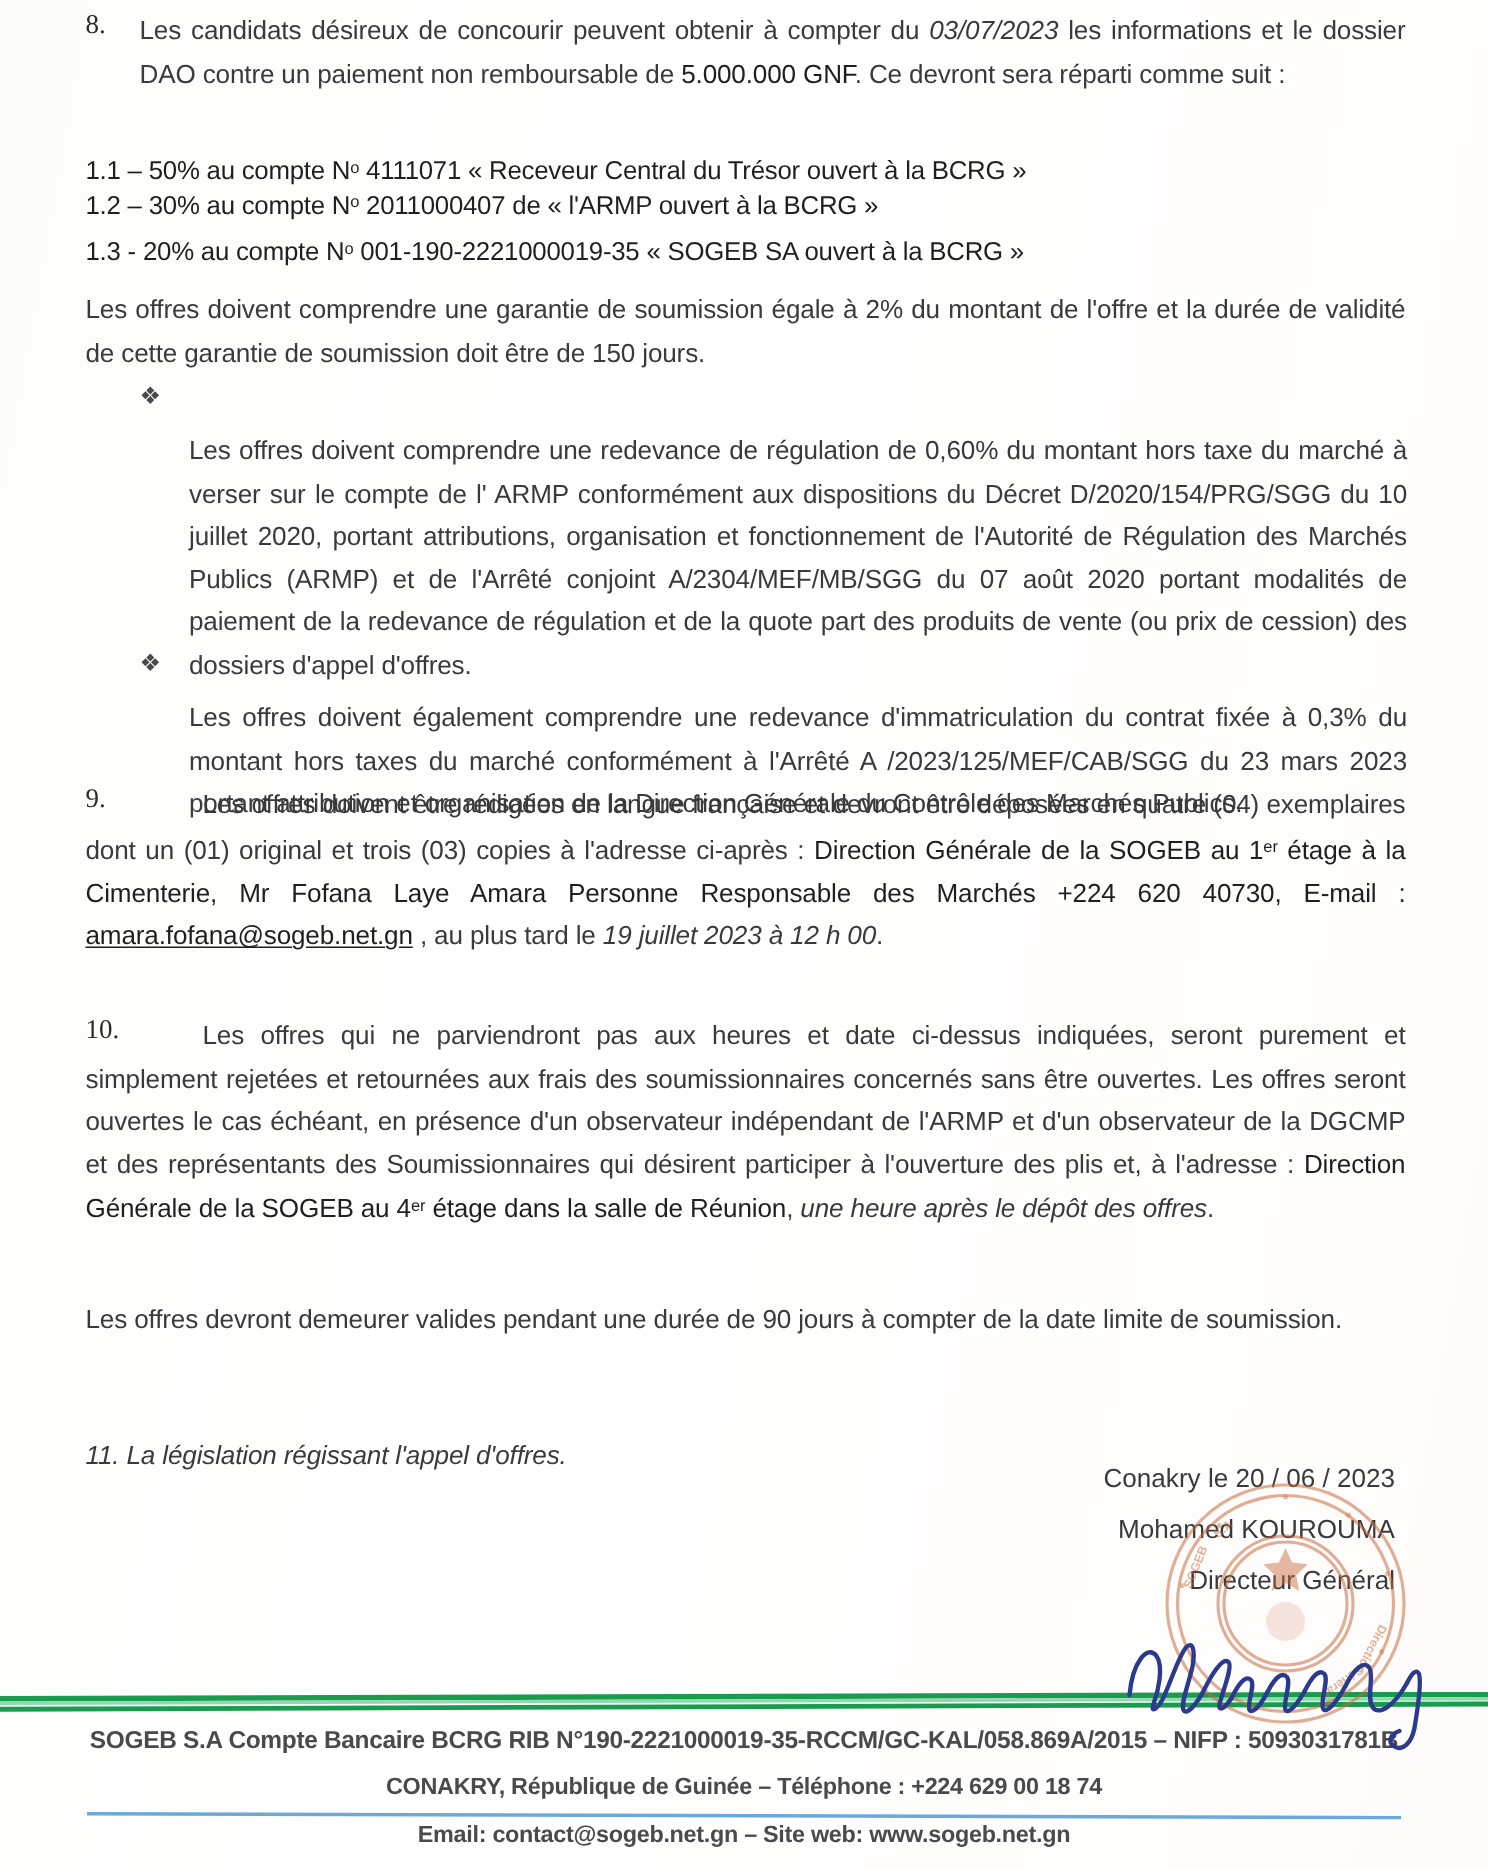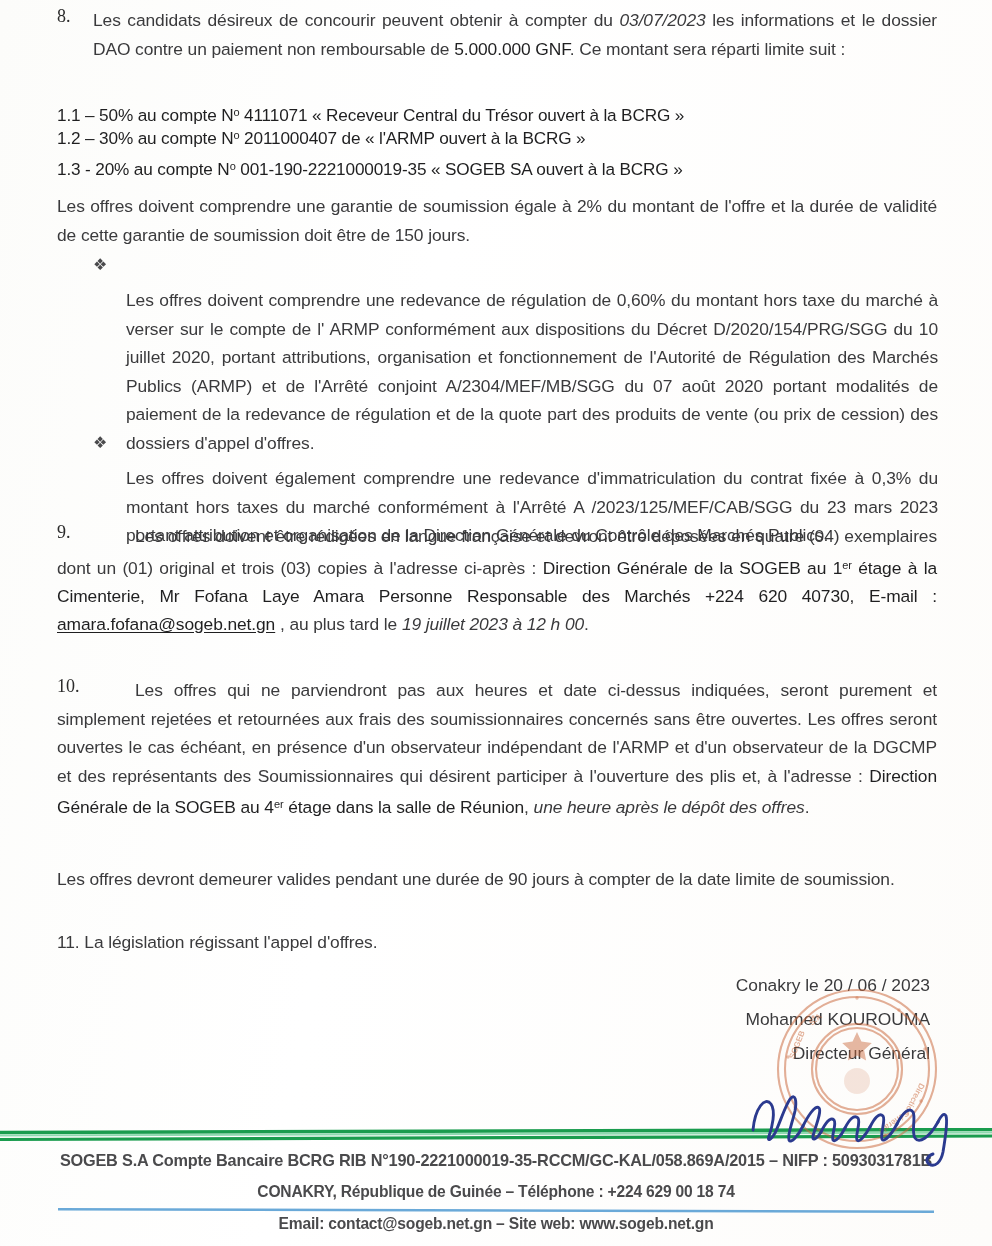--- a/index.html
+++ b/index.html
@@ -143,22 +143,23 @@
 
   .para-valid {
     position: absolute;
     left: 57px;
     top: 865px;
     width: 880px;
   }
   .para-legis {
     position: absolute;
     left: 57px;
-    top: 928px;
-    width: 880px;
+    top: 956px;
+    width: 880px;
+    font-style: italic;
   }
 
   
   .sign-block {
     position: absolute;
     right: 62px;
     top: 968px;
     text-align: right;
     font-size: 17.4px;
     line-height: 34px;
@@ -228,21 +229,21 @@
 </style>
 </head>
 <body>
 
 <div class="scan-tint"></div>
 
 <div class="page">
 
   <div class="item8">
     <span class="num">8.</span>
-    <div class="txt body-text"><span>Les candidats désireux de concourir peuvent obtenir à compter du </span><span class="ital">03/07/2023</span><span> les informations et le dossier DAO contre un paiement non remboursable de </span><span class="bold">5.000.000 GNF</span><span>. Ce montant sera réparti limite suit :</span></div>
+    <div class="txt body-text"><span>Les candidats désireux de concourir peuvent obtenir à compter du </span><span class="ital">03/07/2023</span><span> les informations et le dossier DAO contre un paiement non remboursable de </span><span class="bold">5.000.000 GNF</span><span>. Ce devront sera réparti comme suit :</span></div>
   </div>
 
   <div class="acct a11"><span>1.1 – 50% au compte N</span><span class="sup">o</span><span> 4111071 « Receveur Central du Trésor ouvert à la BCRG »</span></div>
 
   <div class="acct a12"><span>1.2 – 30% au compte N</span><span class="sup">o</span><span> 2011000407 de « l'ARMP ouvert à la BCRG »</span></div>
 
   <div class="acct a13"><span>1.3 - 20% au compte N</span><span class="sup">o</span><span> 001-190-2221000019-35 « SOGEB SA ouvert à la BCRG »</span></div>
 
   <div class="para-garantie body-text">Les offres doivent comprendre une garantie de soumission égale à 2% du montant de l'offre et la durée de validité de cette garantie de soumission doit être de 150 jours.</div>
 

